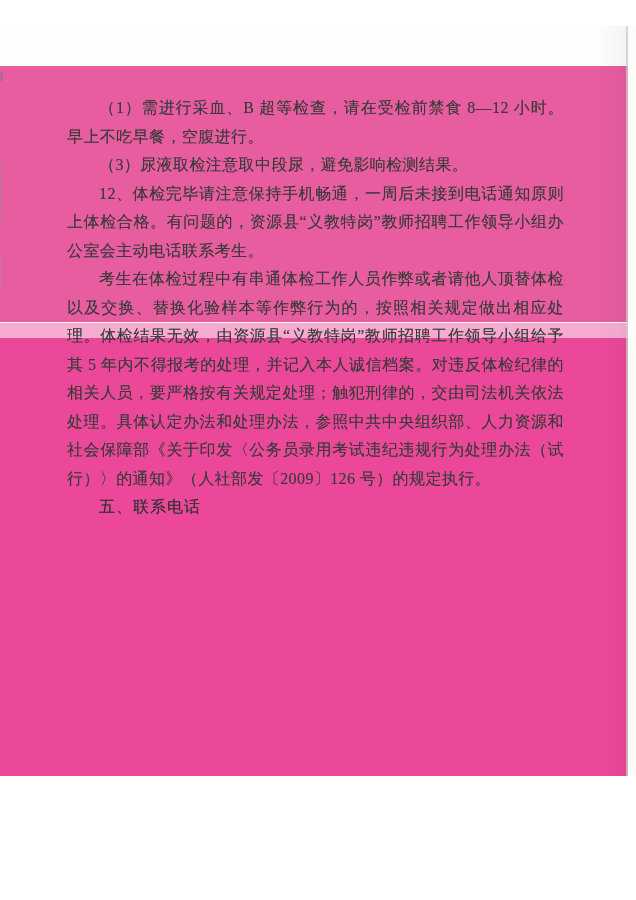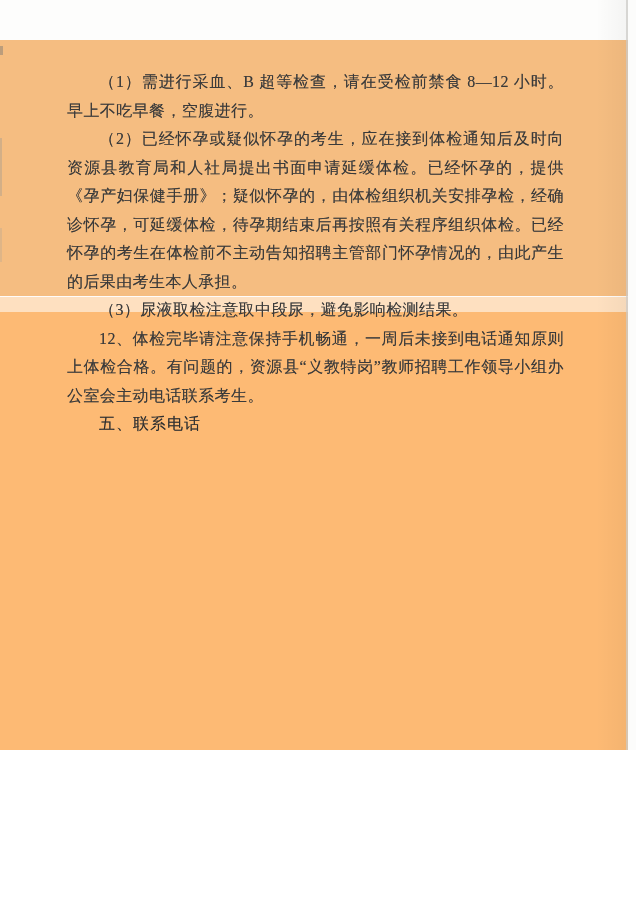--- a/index.html
+++ b/index.html
@@ -5,22 +5,23 @@
   html, body {
     margin: 0;
     padding: 0;
     background: #ffffff;
   }
   .page {
     position: relative;
     width: 636px;
     height: 750px;
     overflow: hidden;
-    background: #fdba74;
+    background: #ec4899;
     font-family: "Liberation Serif", "DejaVu Serif", serif;
+    margin-top: 26px;
   }
   
   .band-top-white {
     position: absolute; left: 0; top: 0; width: 100%; height: 40px;
     background: #fdfdfc;
   }
   .band-upper {
     position: absolute; left: 0; top: 40px; width: 100%; height: 256px;
     background: rgba(208, 204, 198, 0.16);
     border-bottom: 1px solid rgba(255,255,255,0.9);
@@ -116,21 +117,21 @@
   <div class="edge-shade-right"></div>
   <div class="edge-strip-right"></div>
   <div class="edge-line-right"></div>
   <div class="mark-left-a"></div>
   <div class="mark-left-b"></div>
   <div class="mark-left-c"></div>
   <div class="smudge-bottom-left"></div>
 
   <div class="text-block">
     <p>（1）需进行采血、B 超等检查，请在受检前禁食 8—12 小时。早上不吃早餐，空腹进行。</p>
-    <p>（2）已经怀孕或疑似怀孕的考生，应在接到体检通知后及时向资源县教育局和人社局提出书面申请延缓体检。已经怀孕的，提供《孕产妇保健手册》；疑似怀孕的，由体检组织机关安排孕检，经确诊怀孕，可延缓体检，待孕期结束后再按照有关程序组织体检。已经怀孕的考生在体检前不主动告知招聘主管部门怀孕情况的，由此产生的后果由考生本人承担。</p>
     <p>（3）尿液取检注意取中段尿，避免影响检测结果。</p>
     <p>12、体检完毕请注意保持手机畅通，一周后未接到电话通知原则上体检合格。有问题的，资源县“义教特岗”教师招聘工作领导小组办公室会主动电话联系考生。</p>
+    <p>考生在体检过程中有串通体检工作人员作弊或者请他人顶替体检以及交换、替换化验样本等作弊行为的，按照相关规定做出相应处理。体检结果无效，由资源县“义教特岗”教师招聘工作领导小组给予其 5 年内不得报考的处理，并记入本人诚信档案。对违反体检纪律的相关人员，要严格按有关规定处理；触犯刑律的，交由司法机关依法处理。具体认定办法和处理办法，参照中共中央组织部、人力资源和社会保障部《关于印发〈公务员录用考试违纪违规行为处理办法（试行）〉的通知》（人社部发〔2009〕126 号）的规定执行。</p>
     <p class="heading">五、联系电话</p>
   </div>
 
   <div class="footer">3 / 4</div>
 
 </div>
 
 </body></html>

